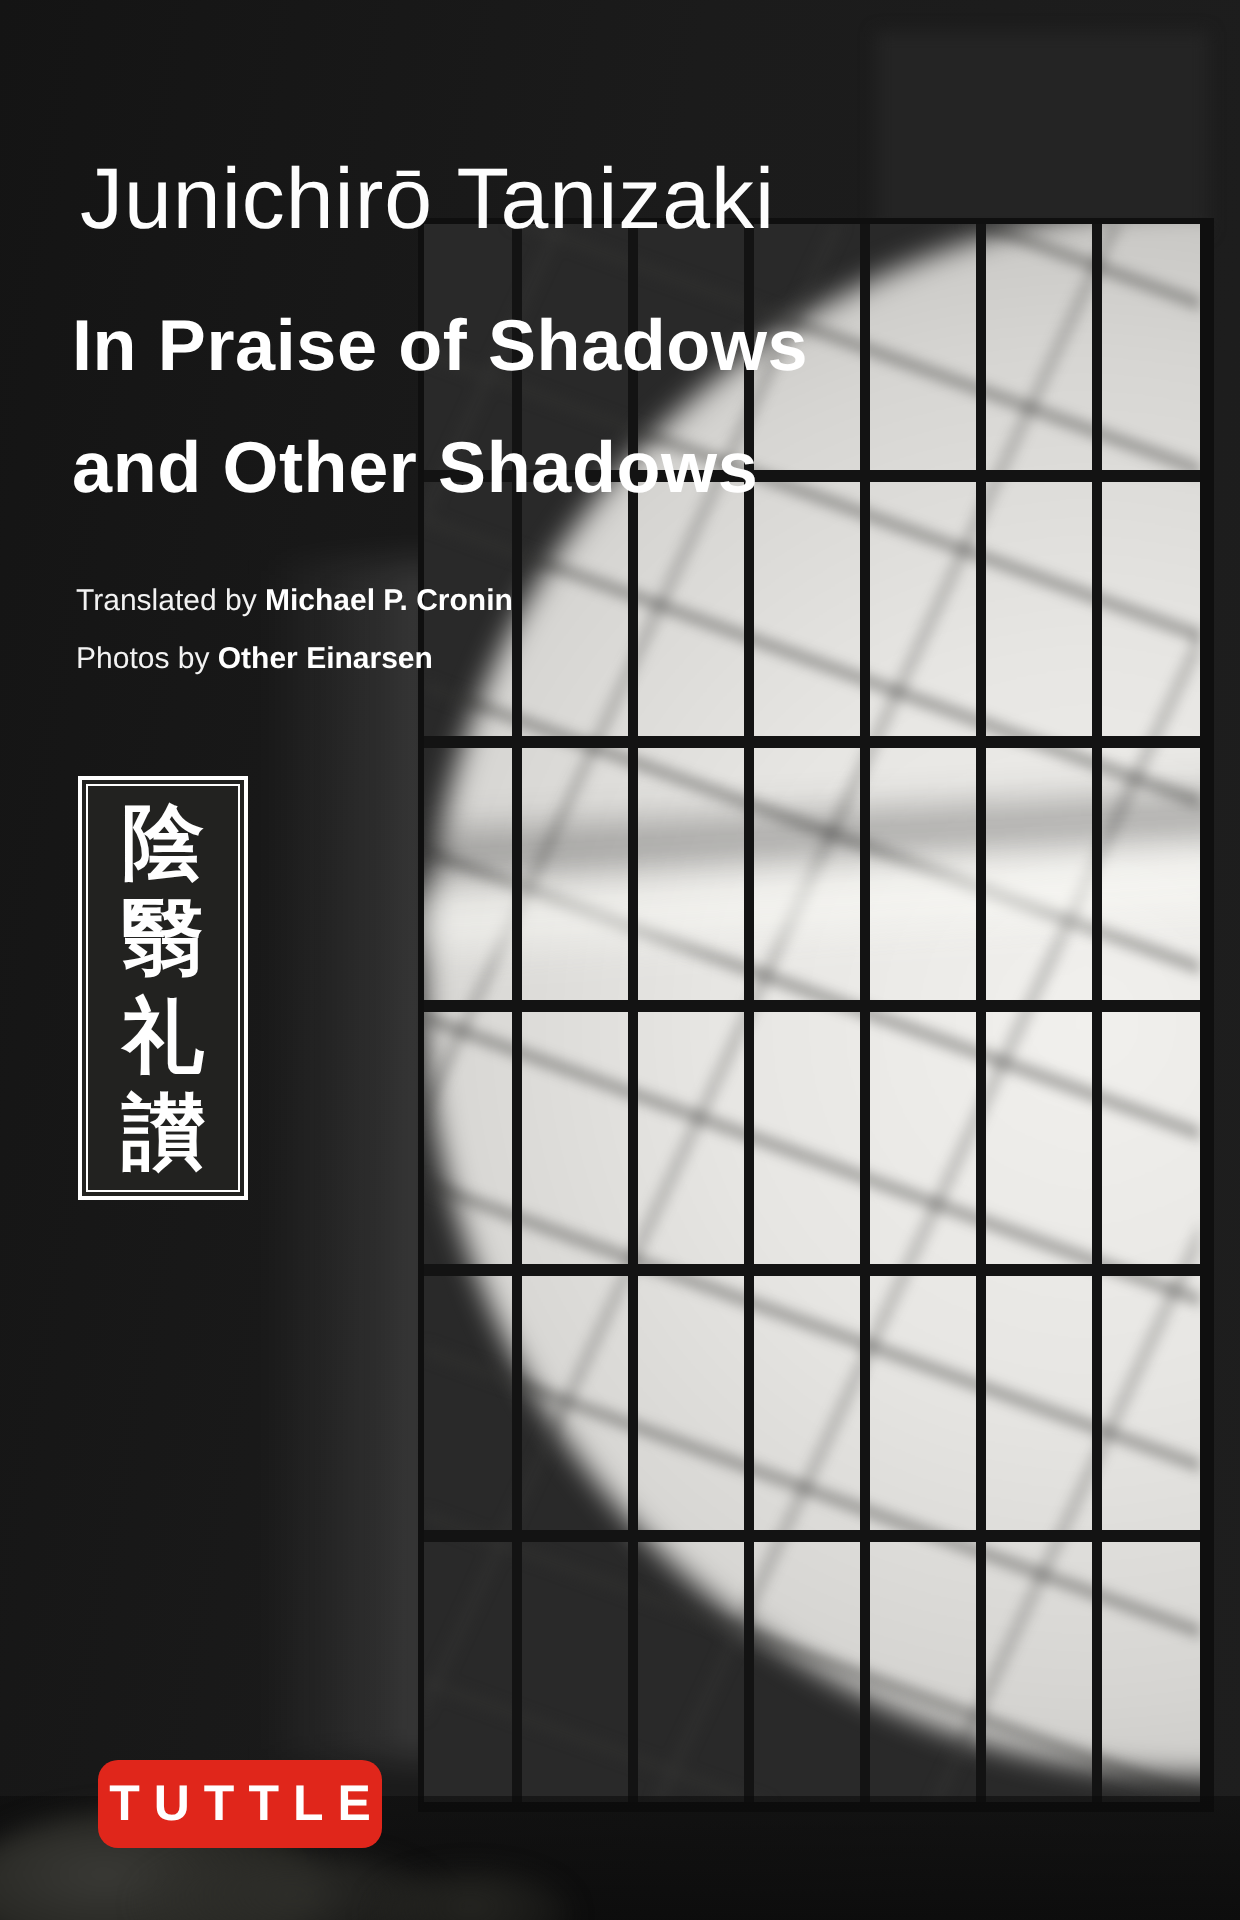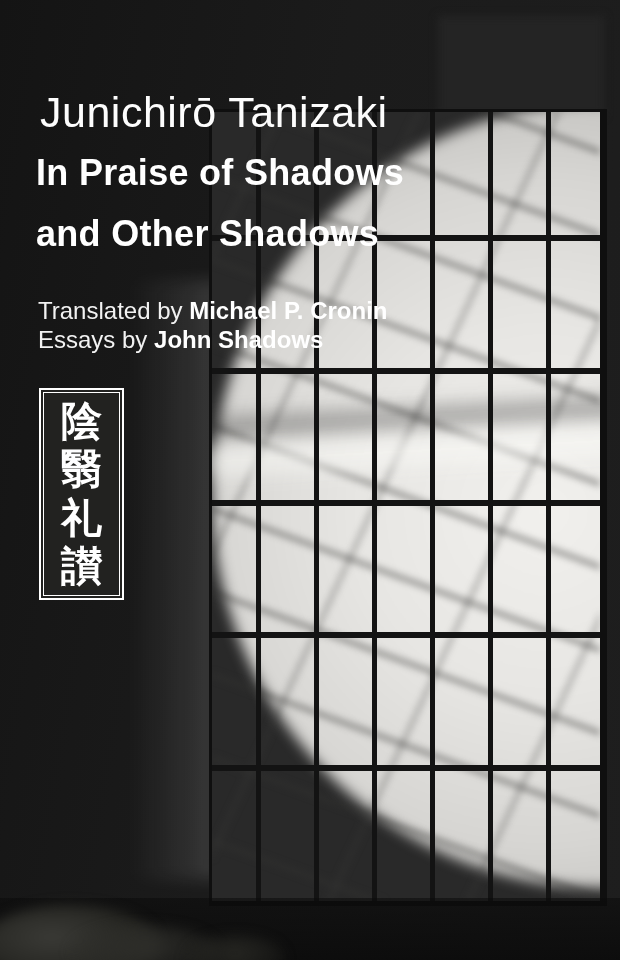--- a/index.html
+++ b/index.html
@@ -64,30 +64,30 @@
   .rock2{left:70px;top:925px;width:150px;height:55px;
     background:radial-gradient(ellipse at 50% 40%, #2e2e2a 0%, rgba(18,18,16,0) 100%);}
   .rock3{left:185px;top:935px;width:100px;height:45px;
     background:radial-gradient(ellipse at 50% 40%, #262622 0%, rgba(16,16,14,0) 100%);}
   .floor-shade{
     position:absolute;left:0;top:898px;width:620px;height:62px;
     background:linear-gradient(180deg,rgba(10,10,10,0.55),rgba(10,10,10,0.85));
   }
   
   .author{
-    position:absolute;left:40px;top:88px;
+    position:absolute;left:40px;top:76px;
     font-size:43px;font-weight:400;color:#fdfdfd;letter-spacing:0.5px;
   }
   .title{
     position:absolute;left:36px;top:142px;
     font-size:36px;line-height:61px;font-weight:700;color:#ffffff;letter-spacing:0.3px;
   }
   .credits{
-    position:absolute;left:38px;top:296px;
-    font-size:24px;line-height:29px;color:#f2f2f2;font-weight:400;
+    position:absolute;left:38px;top:286px;
+    font-size:15px;line-height:29px;color:#f2f2f2;font-weight:400;
   }
   .credits b{font-weight:700;color:#ffffff;}
   
   .kanji-box{
     position:absolute;left:39px;top:388px;width:85px;height:212px;
     border:2px solid #ffffff;background:#222220;box-sizing:border-box;
     padding:2px;
   }
   .kanji-inner{
     width:100%;height:100%;box-sizing:border-box;
@@ -146,26 +146,29 @@
 
   <div class="author">Junichirō Tanizaki</div>
 
   <div class="title">
     <div>In Praise of Shadows</div>
     <div>and Other Shadows</div>
   </div>
 
   <div class="credits">
     <div><span>Translated by </span><b>Michael P. Cronin</b></div>
-    <div><span>Essays by </span><b>John Shadows</b></div>
+    <div><span>Photos by </span><b>Other Einarsen</b></div>
   </div>
 
   <div class="kanji-box">
     <div class="kanji-inner">
       <div class="kanji-char">陰</div>
       <div class="kanji-char">翳</div>
       <div class="kanji-char">礼</div>
       <div class="kanji-char">讃</div>
     </div>
   </div>
 
+  <div class="tuttle" style="background: rgb(224, 38, 27);">
+    <span class="tuttle-text">TUTTLE</span>
+  </div>
 
 </div>
 
 </body></html>

